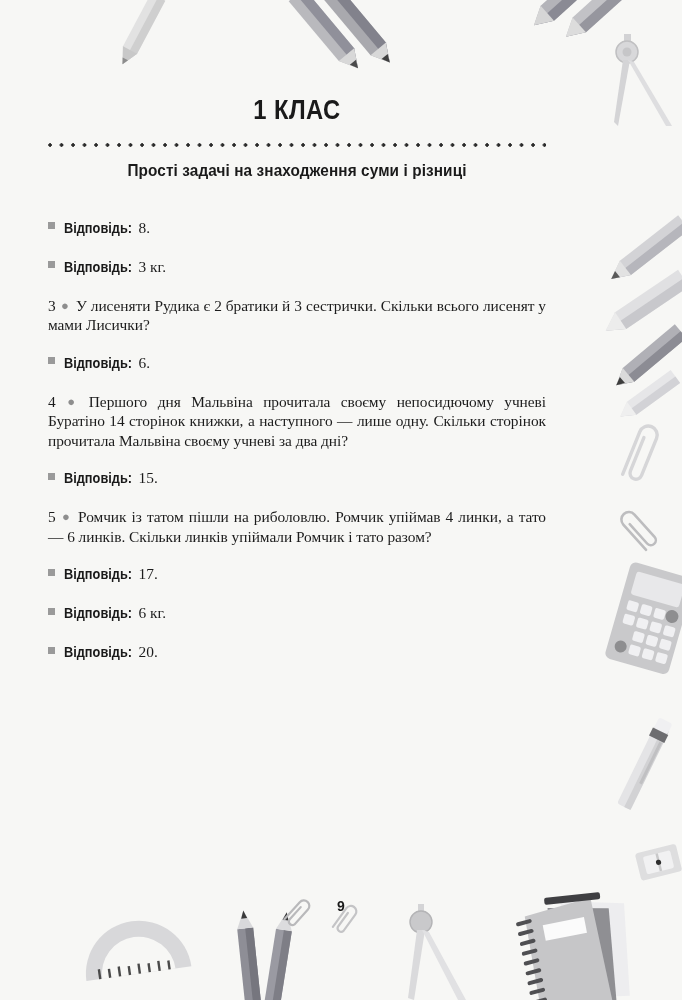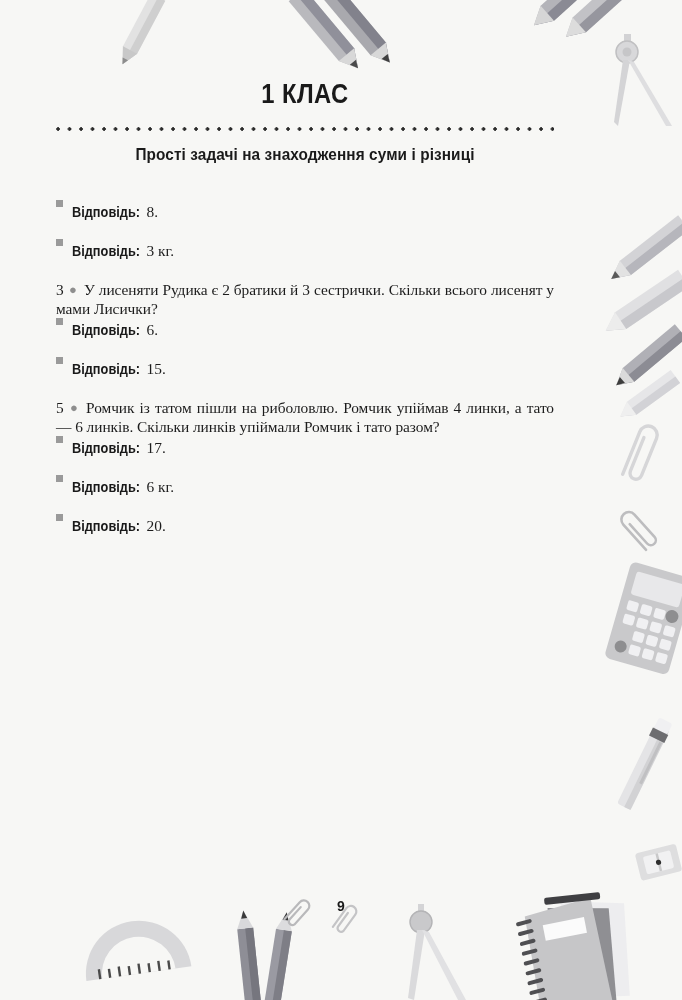--- a/index.html
+++ b/index.html
@@ -29,25 +29,25 @@
     position:absolute;
     inset:0;
     pointer-events:none;
     z-index:1;
   }
   .decor svg { position:absolute; display:block; }
 
   
   .content {
     position:absolute;
-    left:8px; top:0;
+    left:0; top:0;
     width:594px;
     height:1000px;
     z-index:3;
-    padding:0 48px;
+    padding:16px 48px;
   }
 
   .title {
     margin-top:80px;
     text-align:center;
     font-family:"Liberation Sans", sans-serif;
     font-weight:bold;
     font-size:27px;
     letter-spacing:0.5px;
     color:#1a1a1a;
@@ -96,23 +96,23 @@
   }
 
   .p-dot {
     color:#8e8e8e;
     font-size:13px;
     padding:0 7px 0 5px;
     vertical-align:1px;
   }
 
   .answer {
-    margin-top:1px;
+    margin-top:18px;
     display:flex;
-    align-items:flex-start;
+    align-items:center;
     gap:0;
     font-size:15.4px;
     line-height:20px;
   }
 
   .ans-bullet {
     display:inline-block;
     width:7px;
     height:7px;
     background:#9a9a9a;
@@ -399,20 +399,23 @@
           <span class="p-num">3</span><span class="p-dot">●</span><span>У лисеняти Рудика є 2 братики й 3 сестрички. Скільки всього лисенят у мами Лисички?</span>
         </div>
         <div class="answer">
           <span class="ans-bullet"></span>
           <span class="ans-label">Відповідь:</span>
           <span class="ans-value">6.</span>
         </div>
       </div>
 
       <div class="problem">
+        <div class="p-body">
+          <span class="p-num">4</span><span class="p-dot">●</span><span>Першого дня Мальвіна прочитала своєму непосидючому учневі Буратіно 14 сторінок книжки, а наступного — лише одну. Скільки сторінок прочитала Мальвіна своєму учневі за два дні?</span>
+        </div>
         <div class="answer">
           <span class="ans-bullet"></span>
           <span class="ans-label">Відповідь:</span>
           <span class="ans-value">15.</span>
         </div>
       </div>
 
       <div class="problem">
         <div class="p-body">
           <span class="p-num">5</span><span class="p-dot">●</span><span>Ромчик із татом пішли на риболовлю. Ромчик упіймав 4 линки, а тато — 6 линків. Скільки линків упіймали Ромчик і тато разом?</span>

